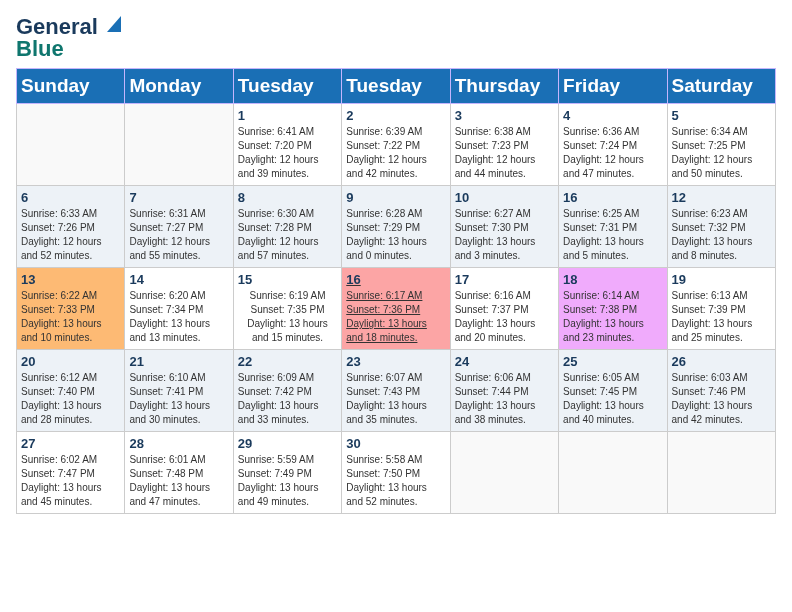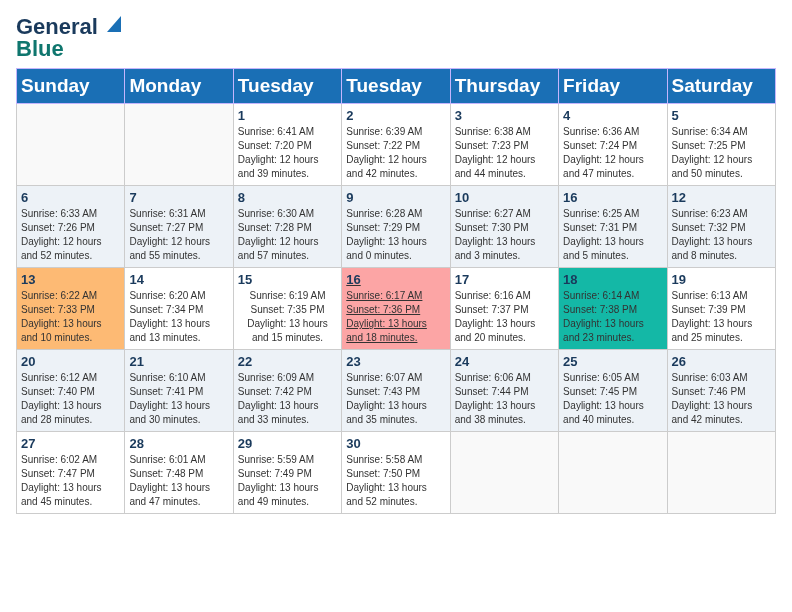--- a/index.html
+++ b/index.html
@@ -215,21 +215,21 @@
           <div class="day-info" style="white-space: pre-line;">Sunrise: 6:17 AM
 Sunset: 7:36 PM
 Daylight: 13 hours and 18 minutes.</div>
         </td>
         <td style="background-color: rgb(255, 255, 255);">
           <span class="day-number">17</span>
           <div class="day-info" style="white-space: pre-line;">Sunrise: 6:16 AM
 Sunset: 7:37 PM
 Daylight: 13 hours and 20 minutes.</div>
         </td>
-        <td style="background-color: #14b8a6;">
+        <td style="background-color: #f0abfc;">
           <span class="day-number">18</span>
           <div class="day-info" style="white-space: pre-line;">Sunrise: 6:14 AM
 Sunset: 7:38 PM
 Daylight: 13 hours and 23 minutes.</div>
         </td>
         <td style="background-color: rgb(255, 255, 255);">
           <span class="day-number">19</span>
           <div class="day-info" style="white-space: pre-line;">Sunrise: 6:13 AM
 Sunset: 7:39 PM
 Daylight: 13 hours and 25 minutes.</div>

